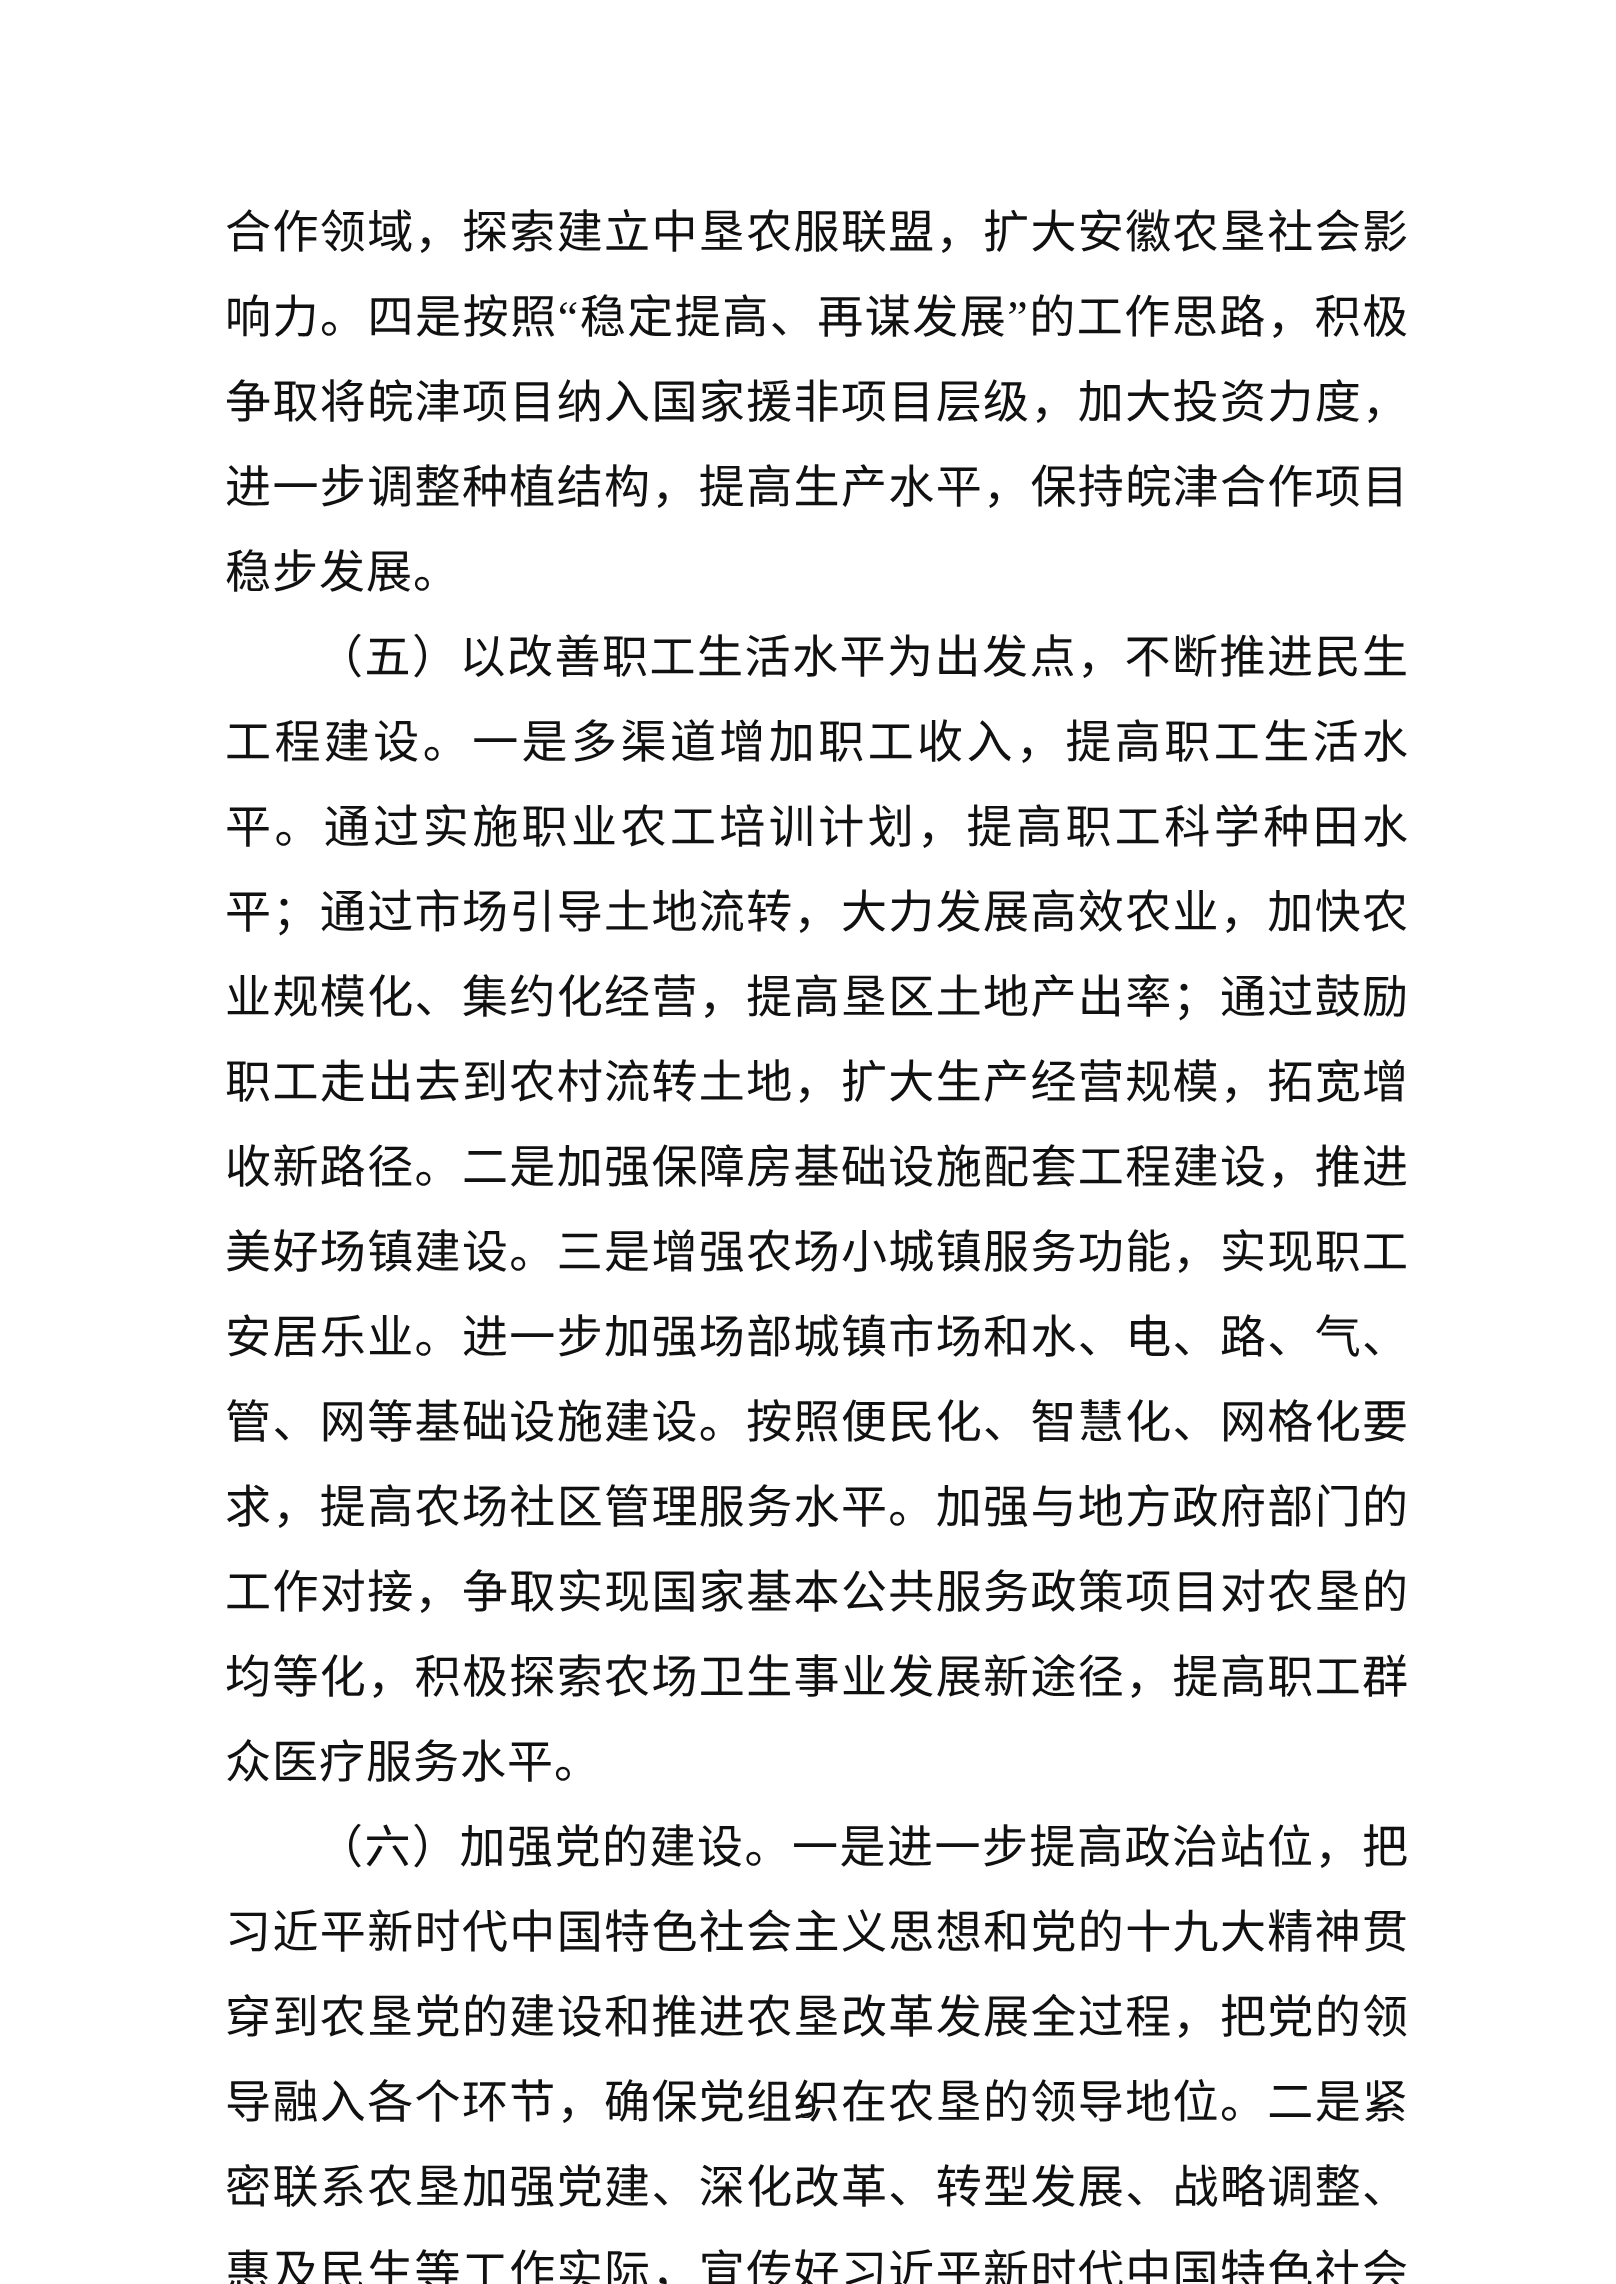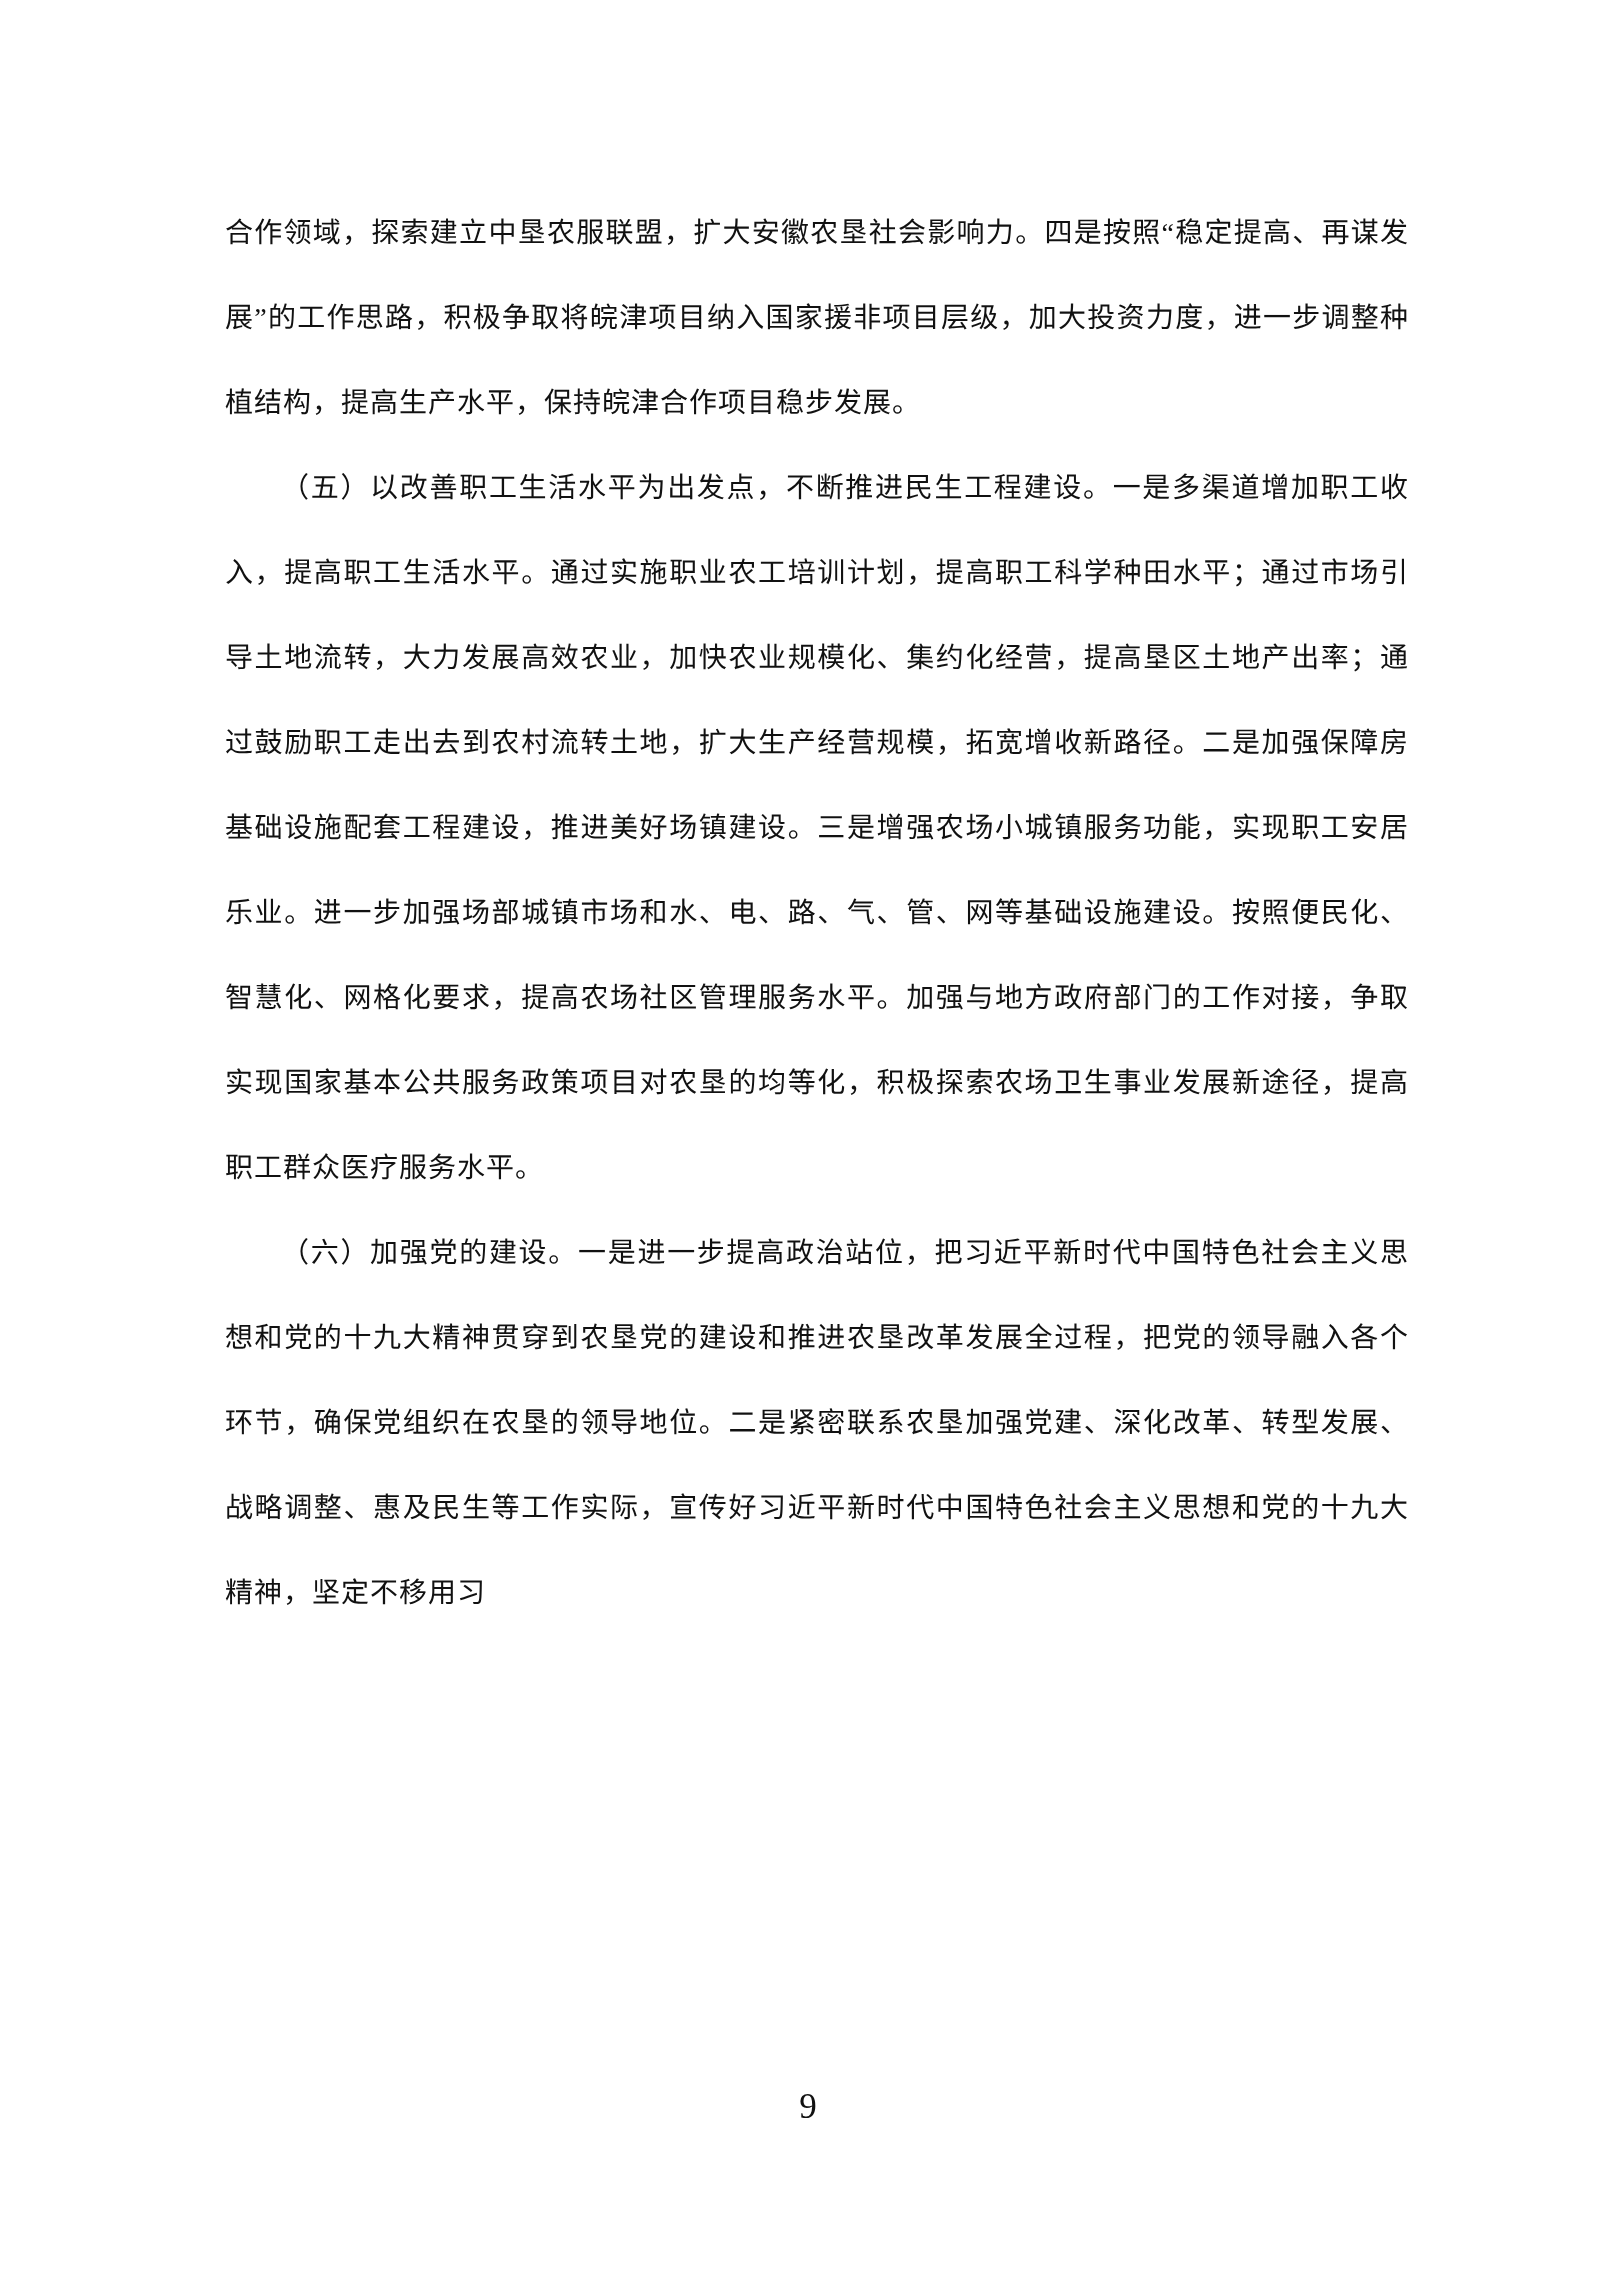--- a/index.html
+++ b/index.html
@@ -21,21 +21,21 @@
     position: absolute;
     left: 225px;
     top: 190px;
     width: 1184px;
     text-align: justify;
     text-justify: inter-ideograph;
   }
   .para {
     margin: 0;
     padding: 0;
-    font-size: 28px;
+    font-size: 46px;
     line-height: 85px;
     letter-spacing: 1px;
     word-break: break-all;
   }
   .para.indented {
     text-indent: 2em;
   }
   .footer {
     position: absolute;
     top: 2088px;

